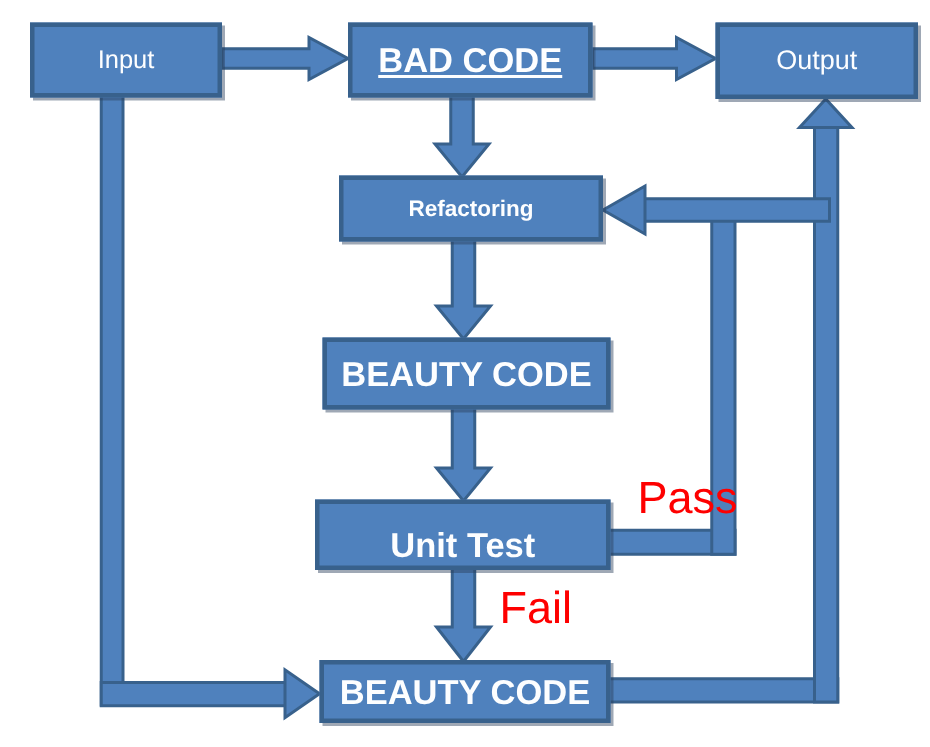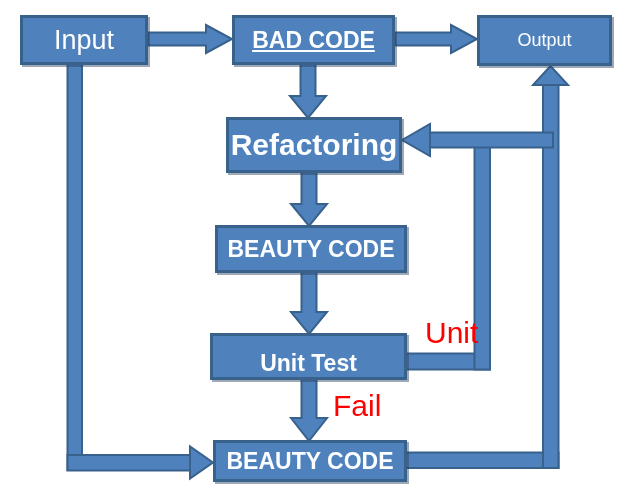--- a/index.html
+++ b/index.html
@@ -18,24 +18,24 @@
   .node{
     position:absolute;box-sizing:border-box;
     background:var(--shape-fill,#4F81BD);
     border:3px solid var(--shape-border,#38618C);
     color:var(--node-text,#FDFEFF);
     display:flex;align-items:center;justify-content:center;
     box-shadow:2px 2px 0 rgba(42,62,92,.45);
     white-space:nowrap;
   }
   .bold{font-weight:bold;}
-  .n-input{left:20px;top:15px;width:128px;height:50px;font-size:27px;text-align:center;}
+  .n-input{left:20px;top:15px;width:128px;height:50px;font-size:17px;text-align:center;}
   .n-bad{left:232px;top:15px;width:163px;height:50px;font-size:23px;text-decoration:underline;}
   .n-output{left:477px;top:15px;width:135px;height:51px;font-size:18px;}
-  .n-refactoring{left:226px;top:117px;width:176px;height:56px;font-size:30px;}
+  .n-refactoring{left:226px;top:117px;width:176px;height:44px;font-size:15px;}
   .n-beauty-mid{left:215px;top:225px;width:192px;height:48px;font-size:23px;}
   .n-unit{left:210px;top:333px;width:197px;height:47px;font-size:23px;align-items:flex-end;}
   .n-beauty-bottom{left:213px;top:440px;width:194px;height:42px;font-size:23px;}
   .edge-label{
     position:absolute;color:var(--label-color,#FE0000);
     font-size:30px;line-height:34px;
   }
   .lbl-fail{left:425px;top:316px;}
   .lbl-pass{left:333px;top:389px;}
 </style>
@@ -94,16 +94,16 @@
   </div>
 
   <div class="node n-unit bold">
     <span>Unit Test</span>
   </div>
 
   <div class="node n-beauty-bottom bold">
     <span>BEAUTY CODE</span>
   </div>
 
-  <div class="edge-label lbl-fail">Unit</div>
+  <div class="edge-label lbl-fail">Pass</div>
   <div class="edge-label lbl-pass">Fail</div>
 
 </div>
 
 </body></html>

